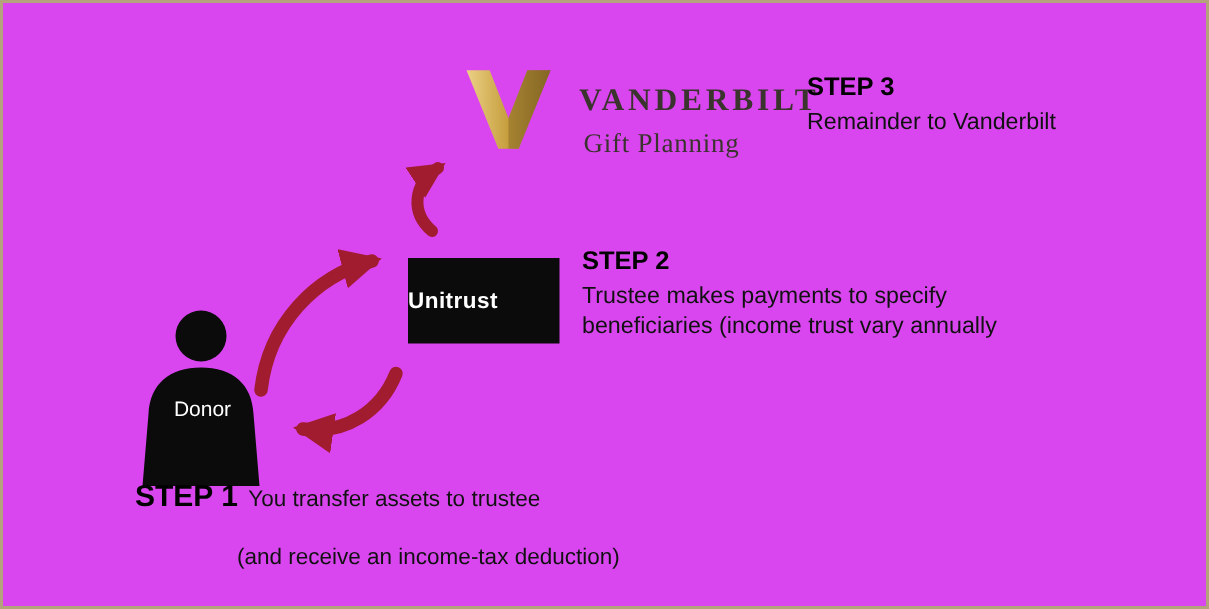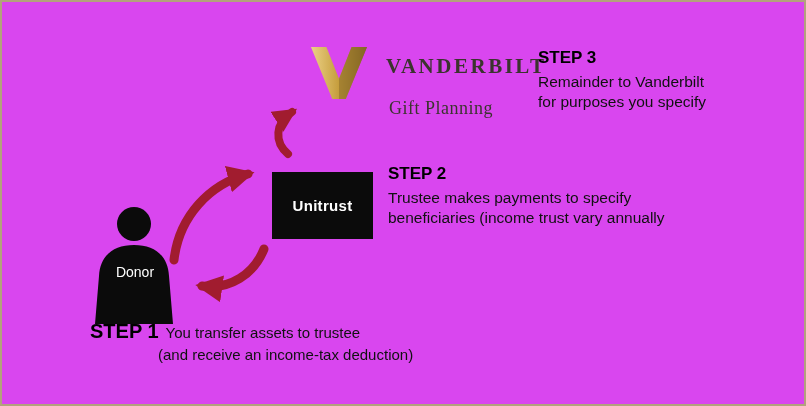--- a/index.html
+++ b/index.html
@@ -18,48 +18,48 @@
   
   .logo{position:absolute;left:308px;top:44px;display:flex;align-items:flex-start;}
   .logo .v-icon{width:58px;height:54px;display:block;}
   .logo-text{margin-left:18px;padding-top:8px;}
   .wordmark{
     font-family:"Liberation Serif",serif;
     font-size:21px;font-weight:600;letter-spacing:2.5px;color:#3b342e;
   }
   .subtitle{
     font-family:"Liberation Serif",serif;
-    font-size:18px;color:#3b342e;margin-top:19px;padding-left:3px;letter-spacing:.5px;
+    font-size:18px;color:#3b342e;margin-top:6px;padding-left:3px;letter-spacing:.5px;
   }
 
   
   .step-label{font-size:17px;font-weight:bold;color:#000;margin-bottom:4px;}
   .step-line{font-size:15.5px;line-height:19.5px;color:#111;}
   .step3{position:absolute;left:536px;top:46px;}
   .step2{position:absolute;left:386px;top:162px;}
 
   
   .unitrust{
-    position:absolute;left:270px;top:170px;width:101px;height:67px;
-    background:#0b0b0b;display:flex;align-items:center;justify-content:center;
+    position:absolute;left:270px;top:170px;width:101px;height:57px;
+    background:#0b0b0b;display:flex;align-items:center;
   }
   .unitrust span{color:#fff;font-weight:bold;font-size:15px;letter-spacing:.3px;}
 
   
   .donor{position:absolute;left:90px;top:204px;width:86px;height:118px;}
   .donor svg{display:block;width:86px;height:118px;}
   .donor-label{
     position:absolute;left:0;top:58px;width:100%;text-align:center;
     color:#fff;font-weight:normal;font-size:14px;
   }
 
   
   .step1{position:absolute;left:88px;top:318px;font-size:15px;color:#111;}
   .step1 .inline-label{font-size:20px;font-weight:bold;margin-right:7px;color:#000;}
-  .step1-line2{margin-left:68px;margin-top:2px;line-height:19px;}
+  .step1-line2{margin-left:68px;margin-top:19px;line-height:19px;}
 </style>
 </head>
 <body>
 
 <div class="canvas">
 
   <svg class="arrows" width="806" height="406" viewBox="0 0 806 406">
     <defs>
       <marker id="ah" viewBox="0 0 10 10" refX="7.5" refY="5" markerWidth="3" markerHeight="3" orient="auto-start-reverse">
         <path d="M0,0 L10,5 L0,10 z" fill="#a11c2f"></path>
@@ -84,21 +84,20 @@
     </svg>
     <div class="logo-text">
       <div class="wordmark">VANDERBILT</div>
       <div class="subtitle">Gift Planning</div>
     </div>
   </div>
 
   <div class="step step3">
     <div class="step-label">STEP 3</div>
     <div class="step-line">Remainder to Vanderbilt</div>
-    <div class="step-line">for purposes you specify</div>
   </div>
 
   <div class="unitrust">
     <span>Unitrust</span>
   </div>
 
   <div class="step step2">
     <div class="step-label">STEP 2</div>
     <div class="step-line">Trustee makes payments to specify</div>
     <div class="step-line">beneficiaries (income trust vary annually</div>

